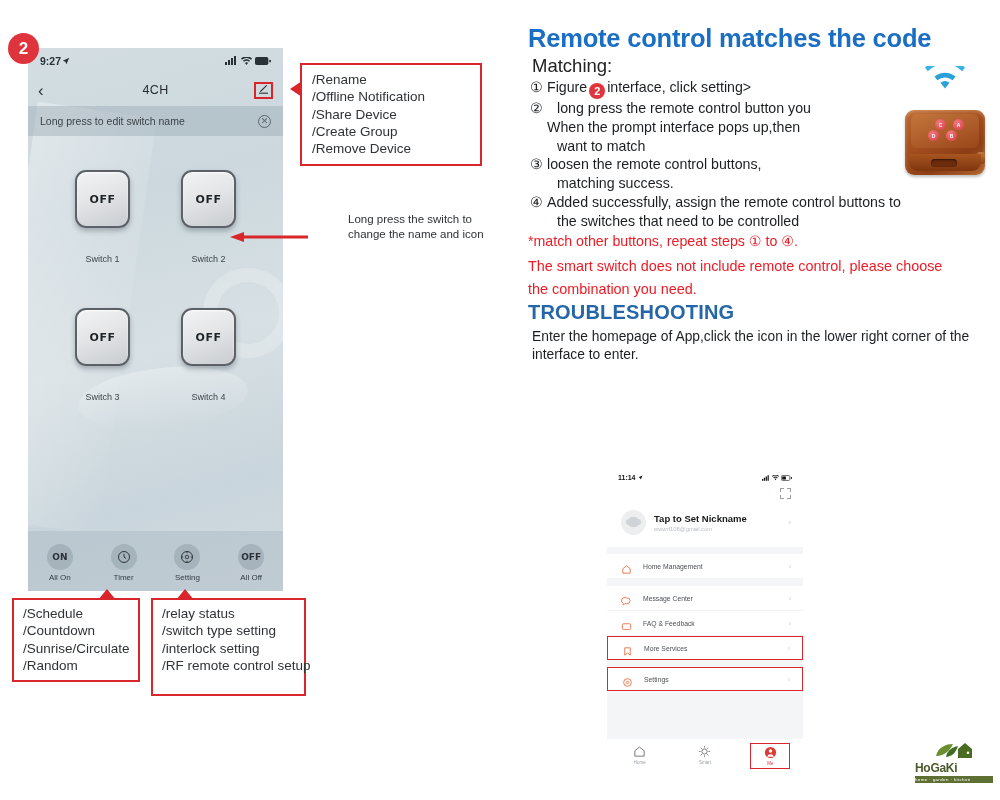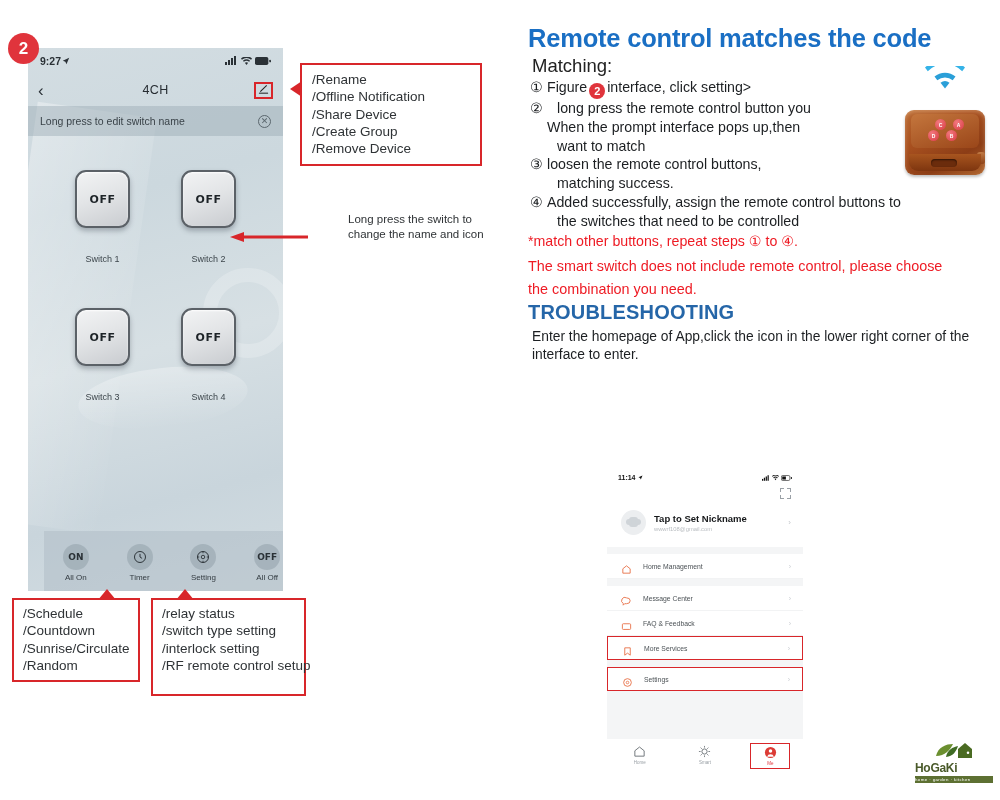--- a/index.html
+++ b/index.html
@@ -50,21 +50,21 @@
   .sw-btn { width:55px; height:58px; border-radius:11px;
      background: linear-gradient(160deg,#f2f3f4 0%, #e3e5e7 45%, #c9ccd0 100%);
      border:2.5px solid #5b6167;
      box-shadow: 0 3px 5px rgba(60,70,80,.35), inset 0 1px 2px rgba(255,255,255,.9);
      display:flex; align-items:center; justify-content:center; }
   .sw-btn span { font-size:11px; font-weight:bold; color:#1e2428; letter-spacing:.5px;
      font-family:"DejaVu Sans", sans-serif; }
   .sw-label { margin-top:26px; font-size:9px; color:#3d464c; }
   .sw-row.r2 { margin-top:44px; }
 
-  .p-tabbar { position:absolute; left:16px; bottom:0; width:100%; height:60px;
+  .p-tabbar { position:absolute; left:0; bottom:0; width:100%; height:60px;
      background:rgba(176,190,198,.55); display:flex; align-items:center; justify-content:space-around; padding-top:4px;}
   .tb { display:flex; flex-direction:column; align-items:center; gap:3px; }
   .tb .circ { width:26px; height:26px; border-radius:50%; background:rgba(145,160,170,.55);
      display:flex; align-items:center; justify-content:center; font-size:9px; font-weight:bold; color:#2a3136;
      font-family:"DejaVu Sans", sans-serif;}
   .tb .cap { font-size:8px; color:#333b41; }
 
   
   .callout { position:absolute; border:2px solid #d8262a; background:#fff; }
   .callout .line { font-size:13.5px; color:#2f3336; line-height:1.28; white-space:nowrap; }

